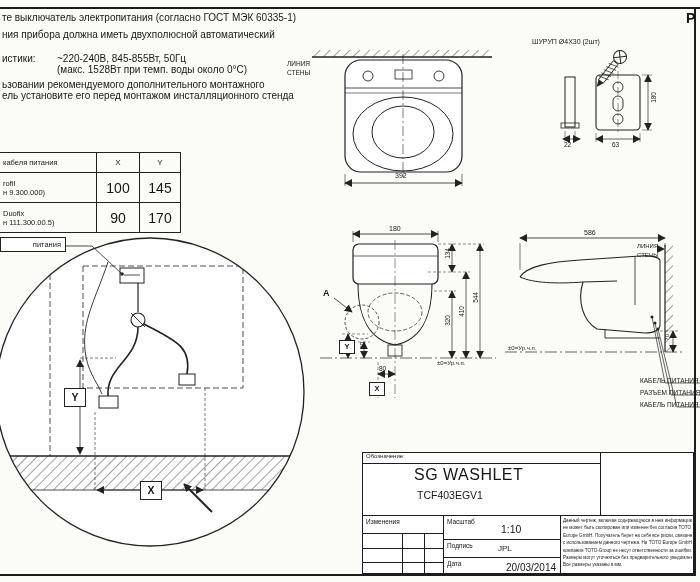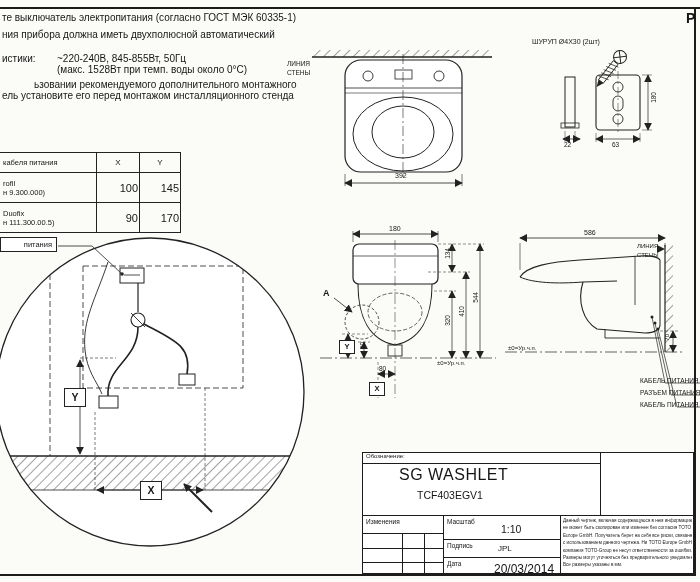--- a/index.html
+++ b/index.html
@@ -8,26 +8,26 @@
   .abs{position:absolute;white-space:nowrap;}
   .t6{font-size:6px;}  .t65{font-size:6.5px;} .t7{font-size:7px;}
   .t85{font-size:10px;}
   .vtext{writing-mode:vertical-rl;transform:rotate(180deg);}
   .line{position:absolute;background:#1c1c1c;}
   .dimbox{position:absolute;border:1px solid #222;background:#fff;text-align:center;
           font-weight:bold;}
   .cable-table{position:absolute;left:-16px;top:152px;border-collapse:collapse;}
   .cable-table th,.cable-table td{border:1px solid #222;font-weight:normal;}
   .cable-table th{font-size:8px;height:17px;}
-  .cable-table td{font-size:11px;text-align:right;height:27px;}
+  .cable-table td{font-size:14px;text-align:center;height:27px;}
   .cable-table .lblc{text-align:left;padding-left:18px;font-size:7.5px;line-height:9px;}
   .notebox{position:absolute;left:186px;top:499px;width:134px;height:52px;border:1.3px solid #111;
            background:#fff;text-align:center;padding-top:6px;box-sizing:border-box;z-index:5;}
   .notebox div{font-size:7.5px;line-height:9.5px;}
-  .callout-box{position:absolute;left:0;top:237px;width:57px;height:15px;border:1px solid #222;
+  .callout-box{position:absolute;left:0;top:237px;width:66px;height:15px;border:1px solid #222;
                background:#fff;font-size:7.5px;line-height:14px;text-align:right;padding-right:4px;
                box-sizing:border-box;z-index:4;}
   .fineprint{position:absolute;left:563px;top:517px;width:129px;height:55px;overflow:hidden;}
   .fineprint div{font-size:4.6px;line-height:7.4px;white-space:nowrap;overflow:hidden;color:#222;}
   svg{position:absolute;overflow:visible;}
   svg *{vector-effect:none;}
 </style>
 </head>
 <body>
 
@@ -36,21 +36,21 @@
   <div class="line" style="left:0;top:7px;width:700px;height:2px;"></div>
   <div class="line" style="left:694px;top:7px;width:2px;height:569px;"></div>
   <div class="line" style="left:0;top:574px;width:696px;height:2px;"></div>
   <span class="abs" style="left:686px;top:10px;font-size:14px;font-weight:bold;">Р</span>
 
   <span class="abs t85" style="left:2px;top:12px;">те выключатель электропитания (согласно ГОСТ МЭК 60335-1)</span>
   <span class="abs t85" style="left:2px;top:29px;">ния прибора должна иметь двухполюсной автоматический</span>
   <span class="abs t85" style="left:2px;top:53px;">истики:</span>
   <span class="abs t85" style="left:57px;top:53px;">~220-240В, 845-855Вт, 50Гц</span>
   <span class="abs t85" style="left:57px;top:64px;">(макс. 1528Вт при темп. воды около 0°С)</span>
-  <span class="abs t85" style="left:2px;top:79px;margin-left:32px;">ьзовании рекомендуемого дополнительного монтажного</span>
+  <span class="abs t85" style="left:2px;top:79px;">ьзовании рекомендуемого дополнительного монтажного</span>
   <span class="abs t85" style="left:2px;top:90px;">ель установите его перед монтажом инсталляционного стенда</span>
 
   <table class="cable-table">
     <tbody>
         <tr>
       <th class="lblc" style="width:92px;">кабеля питания</th>
       <th style="width:40px;">X</th>
       <th style="width:38px;">Y</th>
     </tr>
     <tr>
@@ -290,29 +290,29 @@
   <div class="line" style="left:560px;top:515px;width:1px;height:59px;"></div>
   <div class="line" style="left:443px;top:539px;width:117px;height:1px;"></div>
   <div class="line" style="left:443px;top:557px;width:117px;height:1px;"></div>
   <div class="line" style="left:362px;top:533px;width:81px;height:1px;"></div>
   <div class="line" style="left:362px;top:548px;width:81px;height:1px;"></div>
   <div class="line" style="left:362px;top:562px;width:81px;height:1px;"></div>
   <div class="line" style="left:402px;top:533px;width:1px;height:41px;"></div>
   <div class="line" style="left:424px;top:533px;width:1px;height:41px;"></div>
 
   <span class="abs t6" style="left:366px;top:453px;">Обозначение:</span>
-  <span class="abs" style="left:399px;top:466px;font-size:16px;letter-spacing:0.5px;">SG WASHLET</span>
+  <span class="abs" style="left:414px;top:466px;font-size:16px;letter-spacing:0.5px;">SG WASHLET</span>
   <span class="abs" style="left:417px;top:489px;font-size:10.5px;">TCF403EGV1</span>
   <span class="abs t65" style="left:366px;top:518px;">Изменения</span>
   <span class="abs t65" style="left:447px;top:518px;">Масштаб</span>
   <span class="abs" style="left:501px;top:523px;font-size:10.5px;">1:10</span>
   <span class="abs t65" style="left:447px;top:542px;">Подпись</span>
   <span class="abs" style="left:498px;top:544px;font-size:8px;">JPL</span>
   <span class="abs t65" style="left:447px;top:560px;">Дата</span>
-  <span class="abs" style="left:494px;top:562px;font-size:12px;">20/03/2014</span>
+  <span class="abs" style="left:506px;top:562px;font-size:10px;">20/03/2014</span>
 
   <div class="fineprint">
     <div>Данный чертеж, включая содержащуюся в нем информацию,</div>
     <div>не может быть скопирован или изменен без согласия TOTO</div>
     <div>Europe GmbH. Получатель берет на себя все риски, связанные</div>
     <div>с использованием данного чертежа. Ни TOTO Europe GmbH, ни</div>
     <div>компания TOTO-Group не несут ответственности за ошибки.</div>
     <div>Размеры могут уточняться без предварительного уведомления.</div>
     <div>Все размеры указаны в мм.</div>
   </div>

